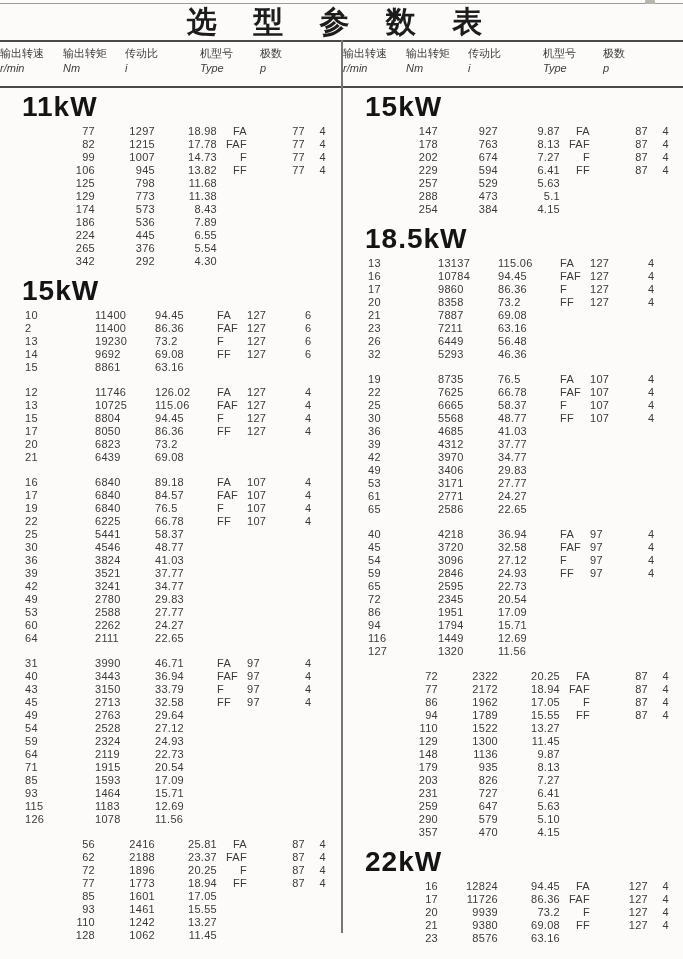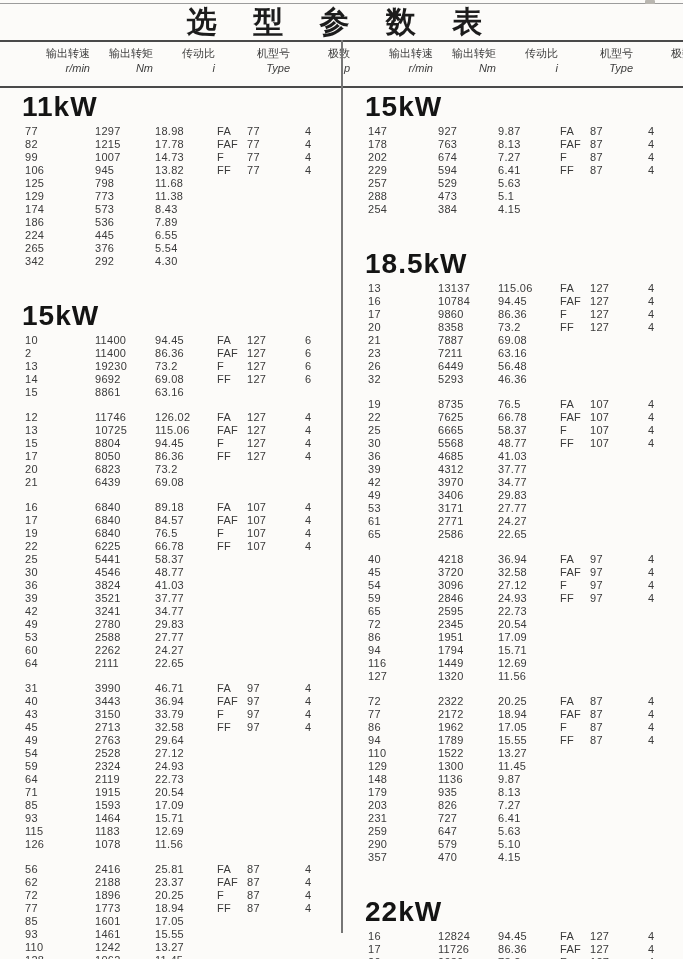--- a/index.html
+++ b/index.html
@@ -25,39 +25,39 @@
     border-radius:14px;
   }
   .corner-artifact{
     position:absolute;top:0;right:28px;width:10px;height:4px;
     background:#b9b6b0;border-radius:1px;
   }
   .header-band{position:absolute;top:42px;left:0;width:341px;height:44px;}
   .header-band.right{left:343px;width:340px;}
   .hdr-label{
     position:absolute;top:4px;width:90px;
-    text-align:right;font-size:11px;line-height:15px;color:#3d3d3d;
+    text-align:left;font-size:11px;line-height:15px;color:#3d3d3d;
   }
   .hdr-label .cn{display:block;}
   .hdr-label .unit{display:block;font-size:11px;font-style:italic;}
   .divider{
     position:absolute;left:341px;top:40px;height:893px;width:2px;
     background:#767676;
   }
   .col{position:absolute;top:88px;width:341px;}
   .col-left{left:0;}
   .col-right{left:343px;width:340px;}
   .power-heading{
     font-size:28px;font-weight:bold;color:#141414;
     margin:6px 0 5px 22px;line-height:26px;
     letter-spacing:1px;
   }
-  .section + .section .power-heading{margin-top:35px;}
+  .section + .section .power-heading{margin-top:10px;}
   .group{margin-bottom:12px;}
-  .group:last-child{margin-bottom:0;}
+  .group:last-child{margin-bottom:0;text-align:right;}
   .trow{
     display:grid;
     grid-template-columns:70px 60px 62px 30px 58px 21px;
     padding-left:25px;
     height:13px;line-height:13px;
     font-size:11px;color:#3a3a3a;
     letter-spacing:0.3px;
   }
   .trow span{display:block;white-space:nowrap;}
 </style>

